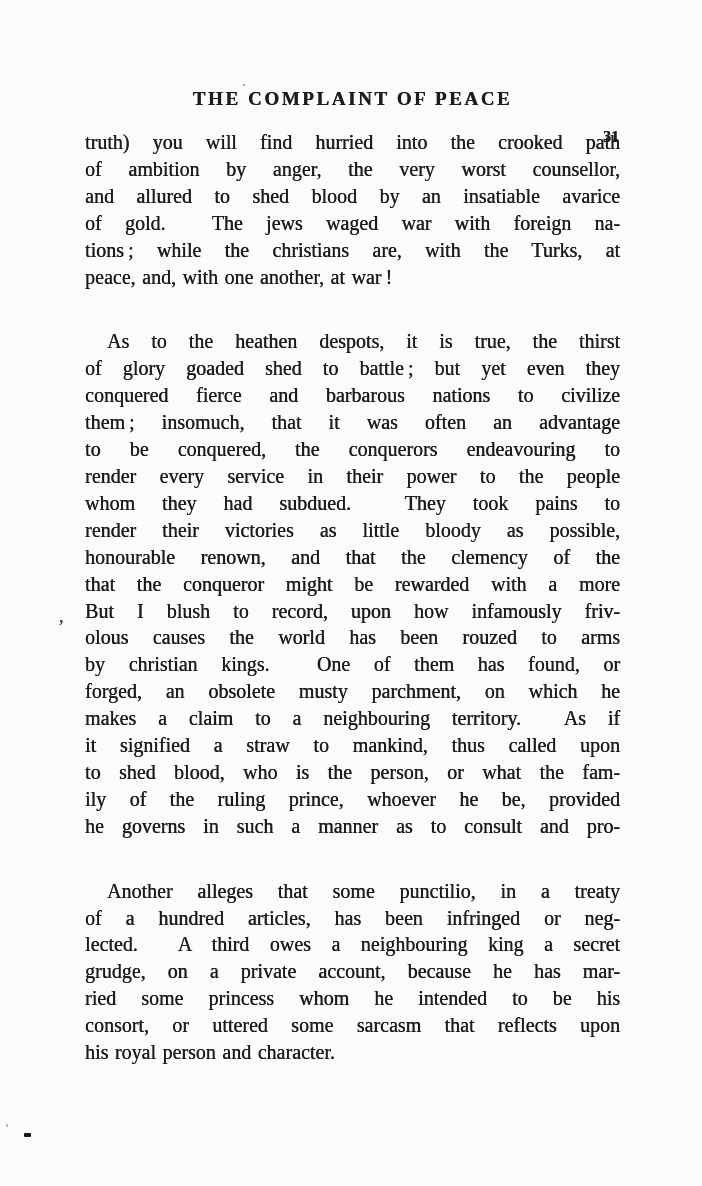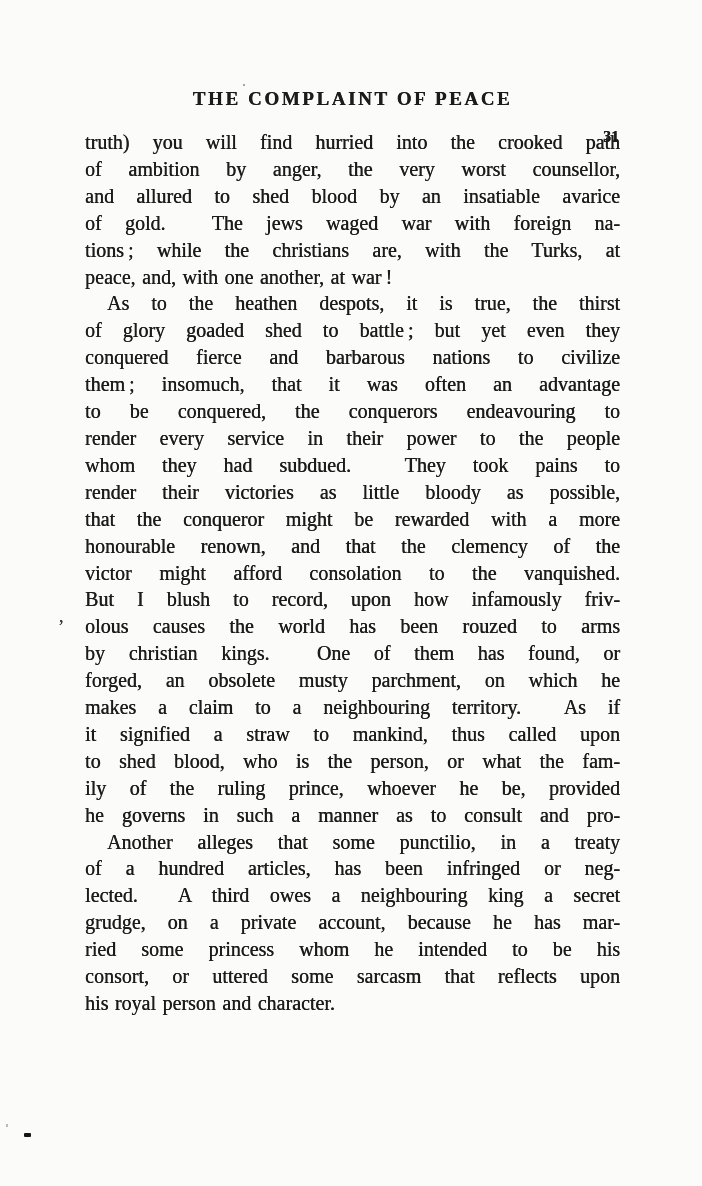--- a/index.html
+++ b/index.html
@@ -58,20 +58,21 @@
   }
   .line {
     text-align: justify;
     text-align-last: justify;
   }
   .line.last {
     text-align-last: left;
   }
   .line.indent {
     text-indent: 22px;
+    margin-top: 38px;
   }
   
   .speck {
     position: absolute;
     background: #2a2a2a;
   }
   .speck-dot-header {
     left: 243px; top: 84px;
     width: 2px; height: 2px;
     background: #8a8a8a;
@@ -115,23 +116,22 @@
       <div class="line">tions ; while the christians are, with the Turks, at</div>
       <div class="line last">peace, and, with one another, at war !</div>
       <div class="line indent">As to the heathen despots, it is true, the thirst</div>
       <div class="line">of glory goaded shed to battle ; but yet even they</div>
       <div class="line">conquered fierce and barbarous nations to civilize</div>
       <div class="line">them ; insomuch, that it was often an advantage</div>
       <div class="line">to be conquered, the conquerors endeavouring to</div>
       <div class="line">render every service in their power to the people</div>
       <div class="line">whom they had subdued.&nbsp; They took pains to</div>
       <div class="line">render their victories as little bloody as possible,</div>
+      <div class="line">honourable renown, and that the clemency of the</div>
       <div class="line">that the conqueror might be rewarded with a more</div>
-      <div class="line">honourable renown, and that the clemency of the</div>
-      <div class="line">victor might afford consolation to the vanquished.</div>
       <div class="line">But I blush to record, upon how infamously friv-</div>
       <div class="line">olous causes the world has been rouzed to arms</div>
       <div class="line">by christian kings.&nbsp; One of them has found, or</div>
       <div class="line">forged, an obsolete musty parchment, on which he</div>
       <div class="line">makes a claim to a neighbouring territory.&nbsp; As if</div>
       <div class="line">it signified a straw to mankind, thus called upon</div>
       <div class="line">to shed blood, who is the person, or what the fam-</div>
       <div class="line">ily of the ruling prince, whoever he be, provided</div>
       <div class="line">he governs in such a manner as to consult and pro-</div>
       <div class="line indent">Another alleges that some punctilio, in a treaty</div>

